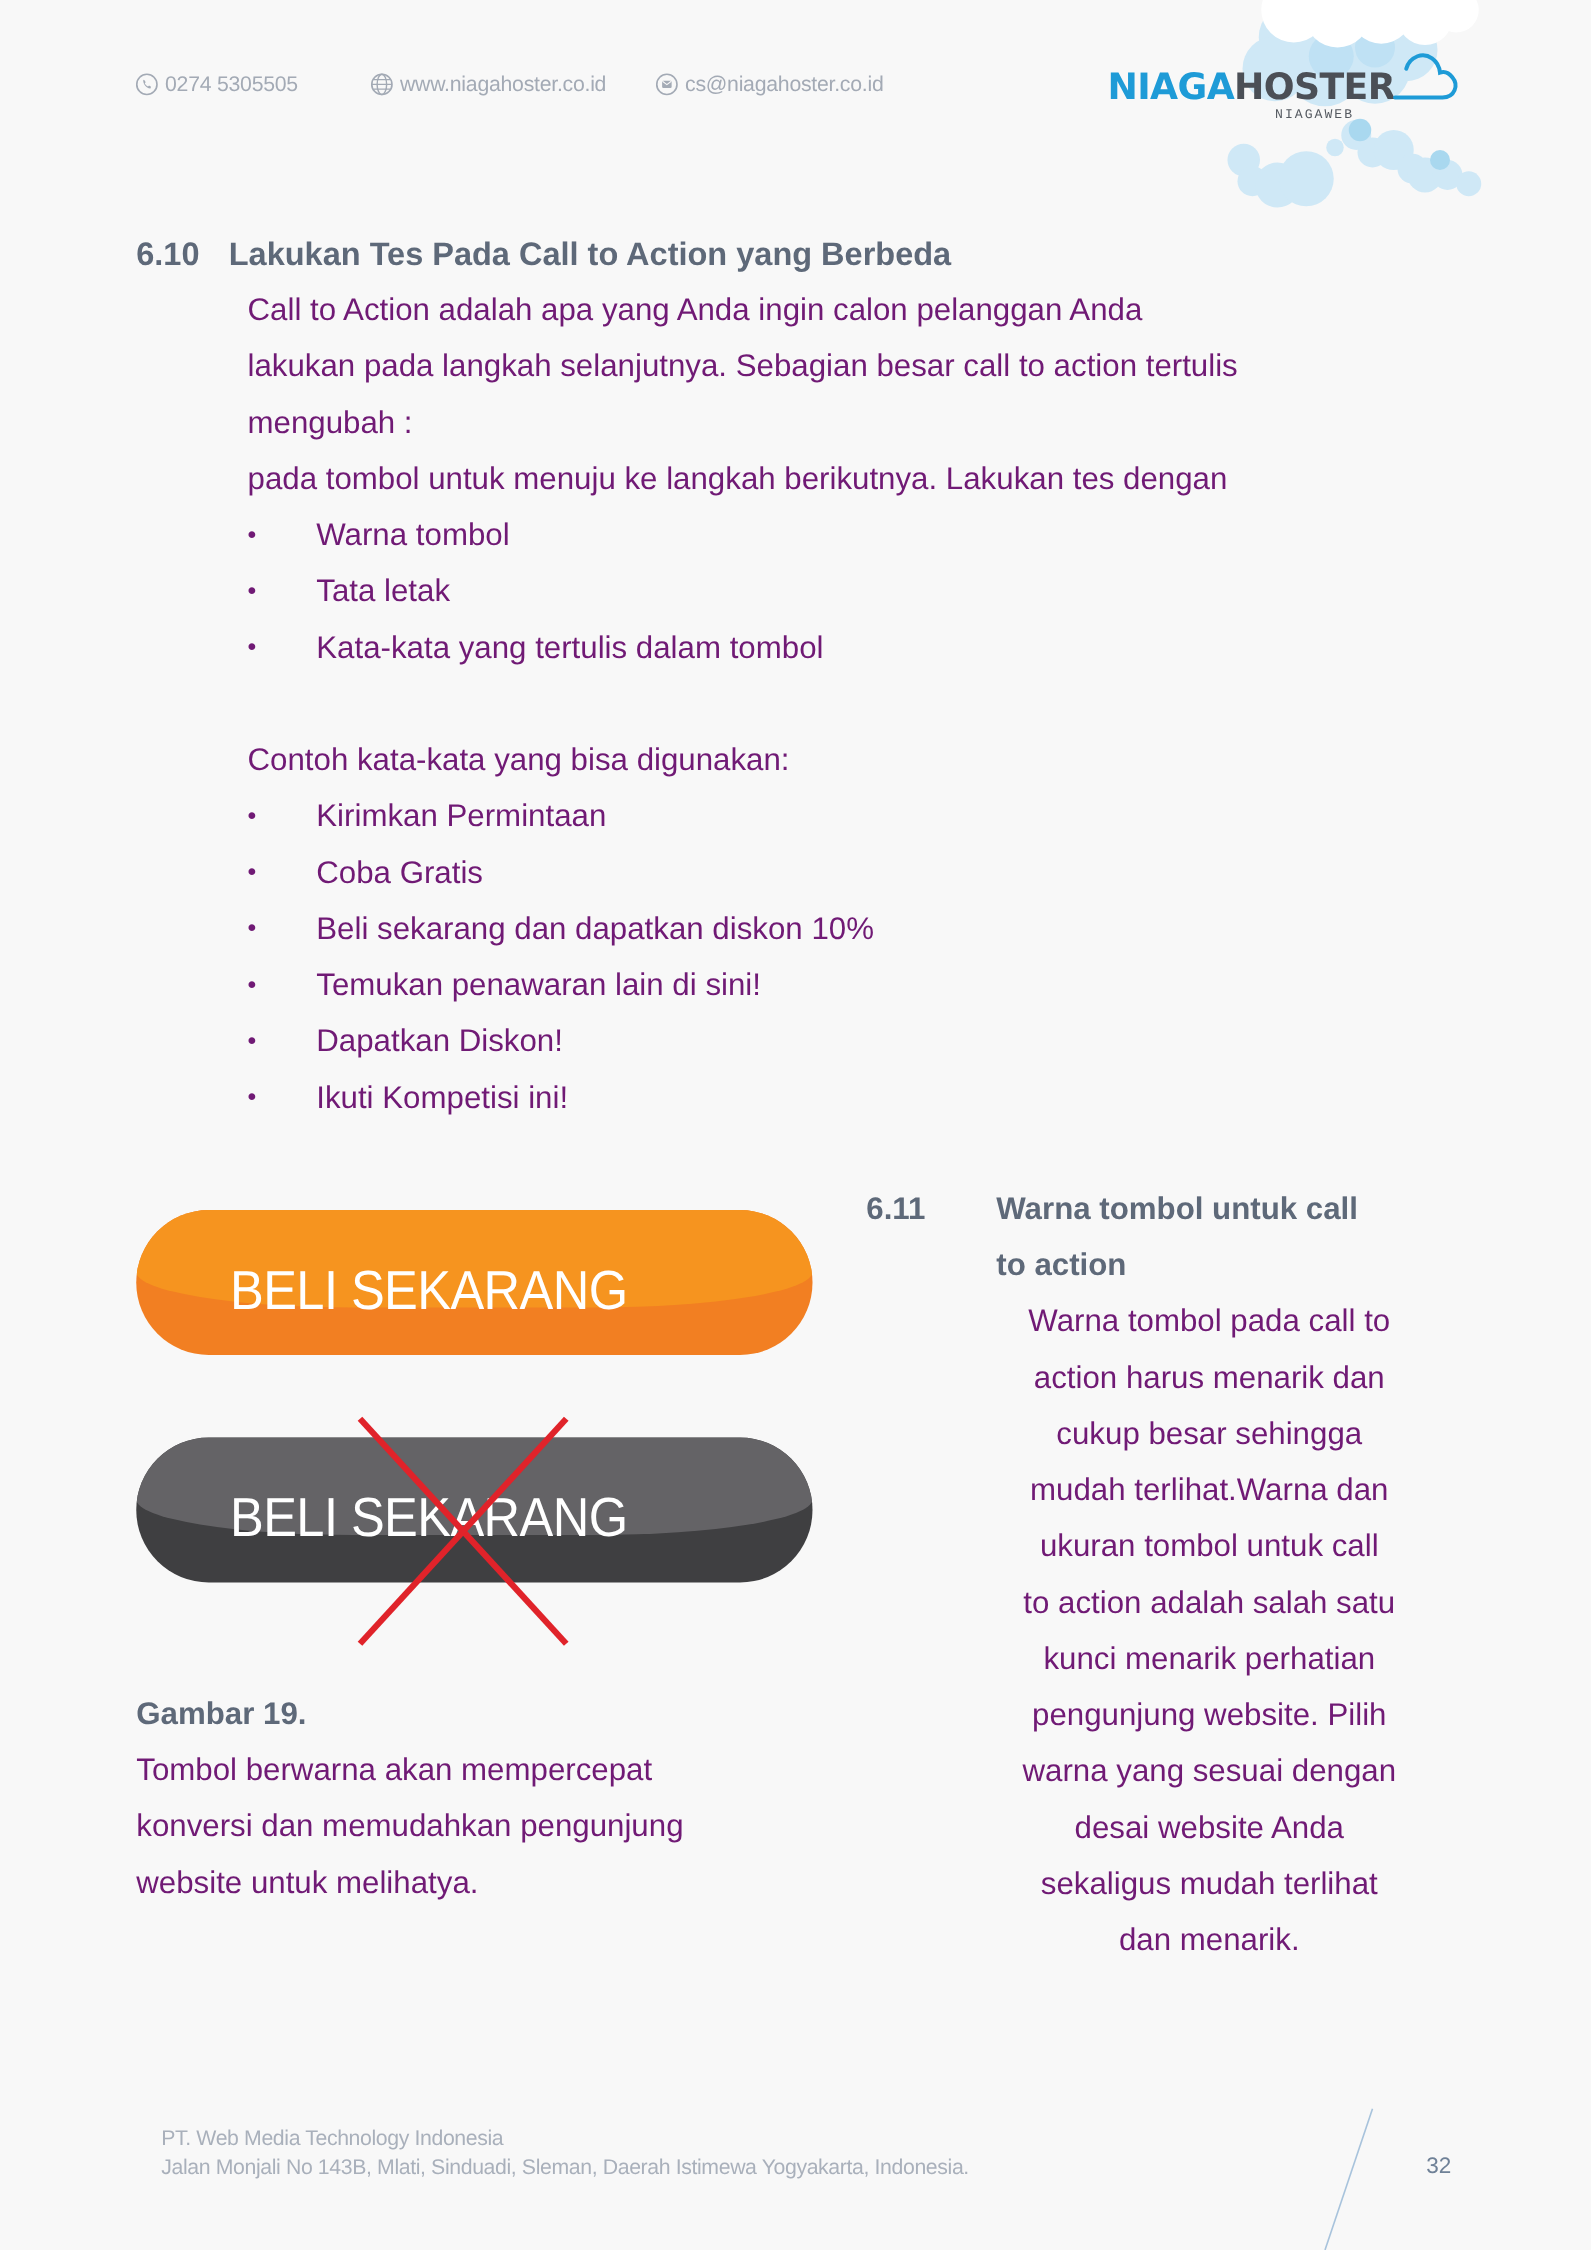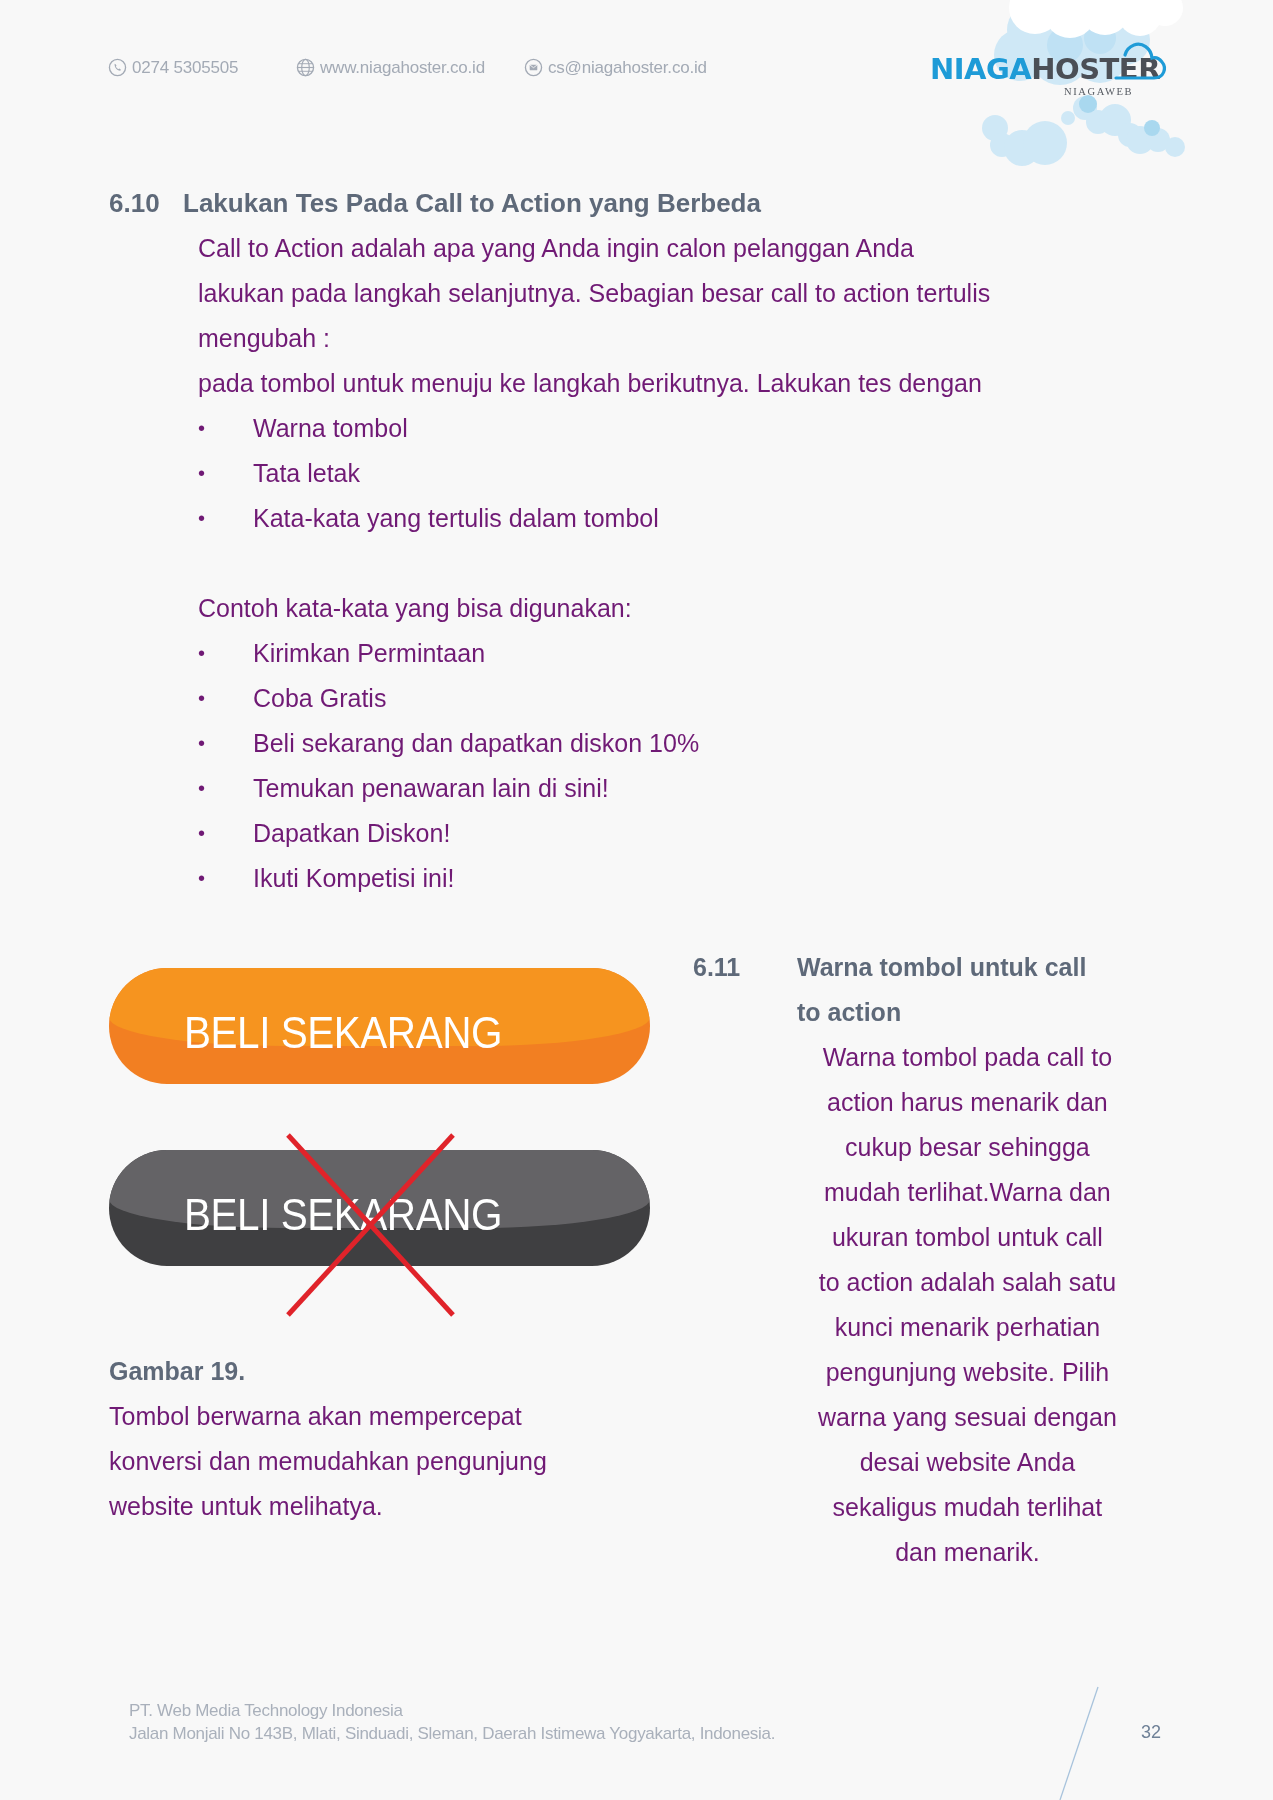--- a/index.html
+++ b/index.html
@@ -6,25 +6,25 @@
   body {
     width: 1273px; height: 1800px; position: relative; overflow: hidden;
     background: #f8f8f8;
     font-family: "Liberation Sans", "DejaVu Sans", sans-serif;
     color: #6b7585;
   }
   
   .contact { position: absolute; top: 58px; height: 22px; display: flex; font-size: 17px; color: #a3aab5; letter-spacing: -0.2px; white-space: nowrap; }
   .contact svg { width: 19px; height: 19px; margin-right: 5px; }
   .clouds { position: absolute; left: 980px; top: 0; width: 300px; height: 170px; }
-  .logo { position: absolute; left: 930px; top: 52px; text-align: right; }
+  .logo { position: absolute; left: 886px; top: 52px; text-align: right; }
   .logo-main { font-family: "DejaVu Sans", sans-serif; font-weight: bold; font-size: 29px; letter-spacing: -0.5px; line-height: 34px; white-space: nowrap; }
   .logo-niaga { color: #1e9bd7; }
   .logo-hoster { color: #4b4f56; }
-  .logo-sub { position: absolute; left: 134px; top: 34px; font-size: 10.5px; letter-spacing: 1.6px; color: #555a61; font-family: Liberation Serif, serif; white-space: nowrap; }
+  .logo-sub { position: absolute; left: 134px; top: 34px; font-size: 10.5px; letter-spacing: 1.6px; color: #555a61; font-family: Liberation Mono, monospace; white-space: nowrap; }
   .logo-cloud { position: absolute; left: 1110px; top: 38px; width: 60px; height: 48px; }
 
   
   .h { position: absolute; font-weight: bold; font-size: 26px; color: #5e6979; white-space: nowrap; line-height: 45px; }
   .p { position: absolute; font-size: 25px; color: #701a75; white-space: nowrap; line-height: 45px; }
   .line { display: block; height: 45px; }
   .bullet-row { display: block; height: 45px; position: relative; }
   .bullet-dot { position: absolute; left: 0; top: 0; font-size: 20px; }
   .bullet-text { position: absolute; left: 55px; top: 0; }
 

